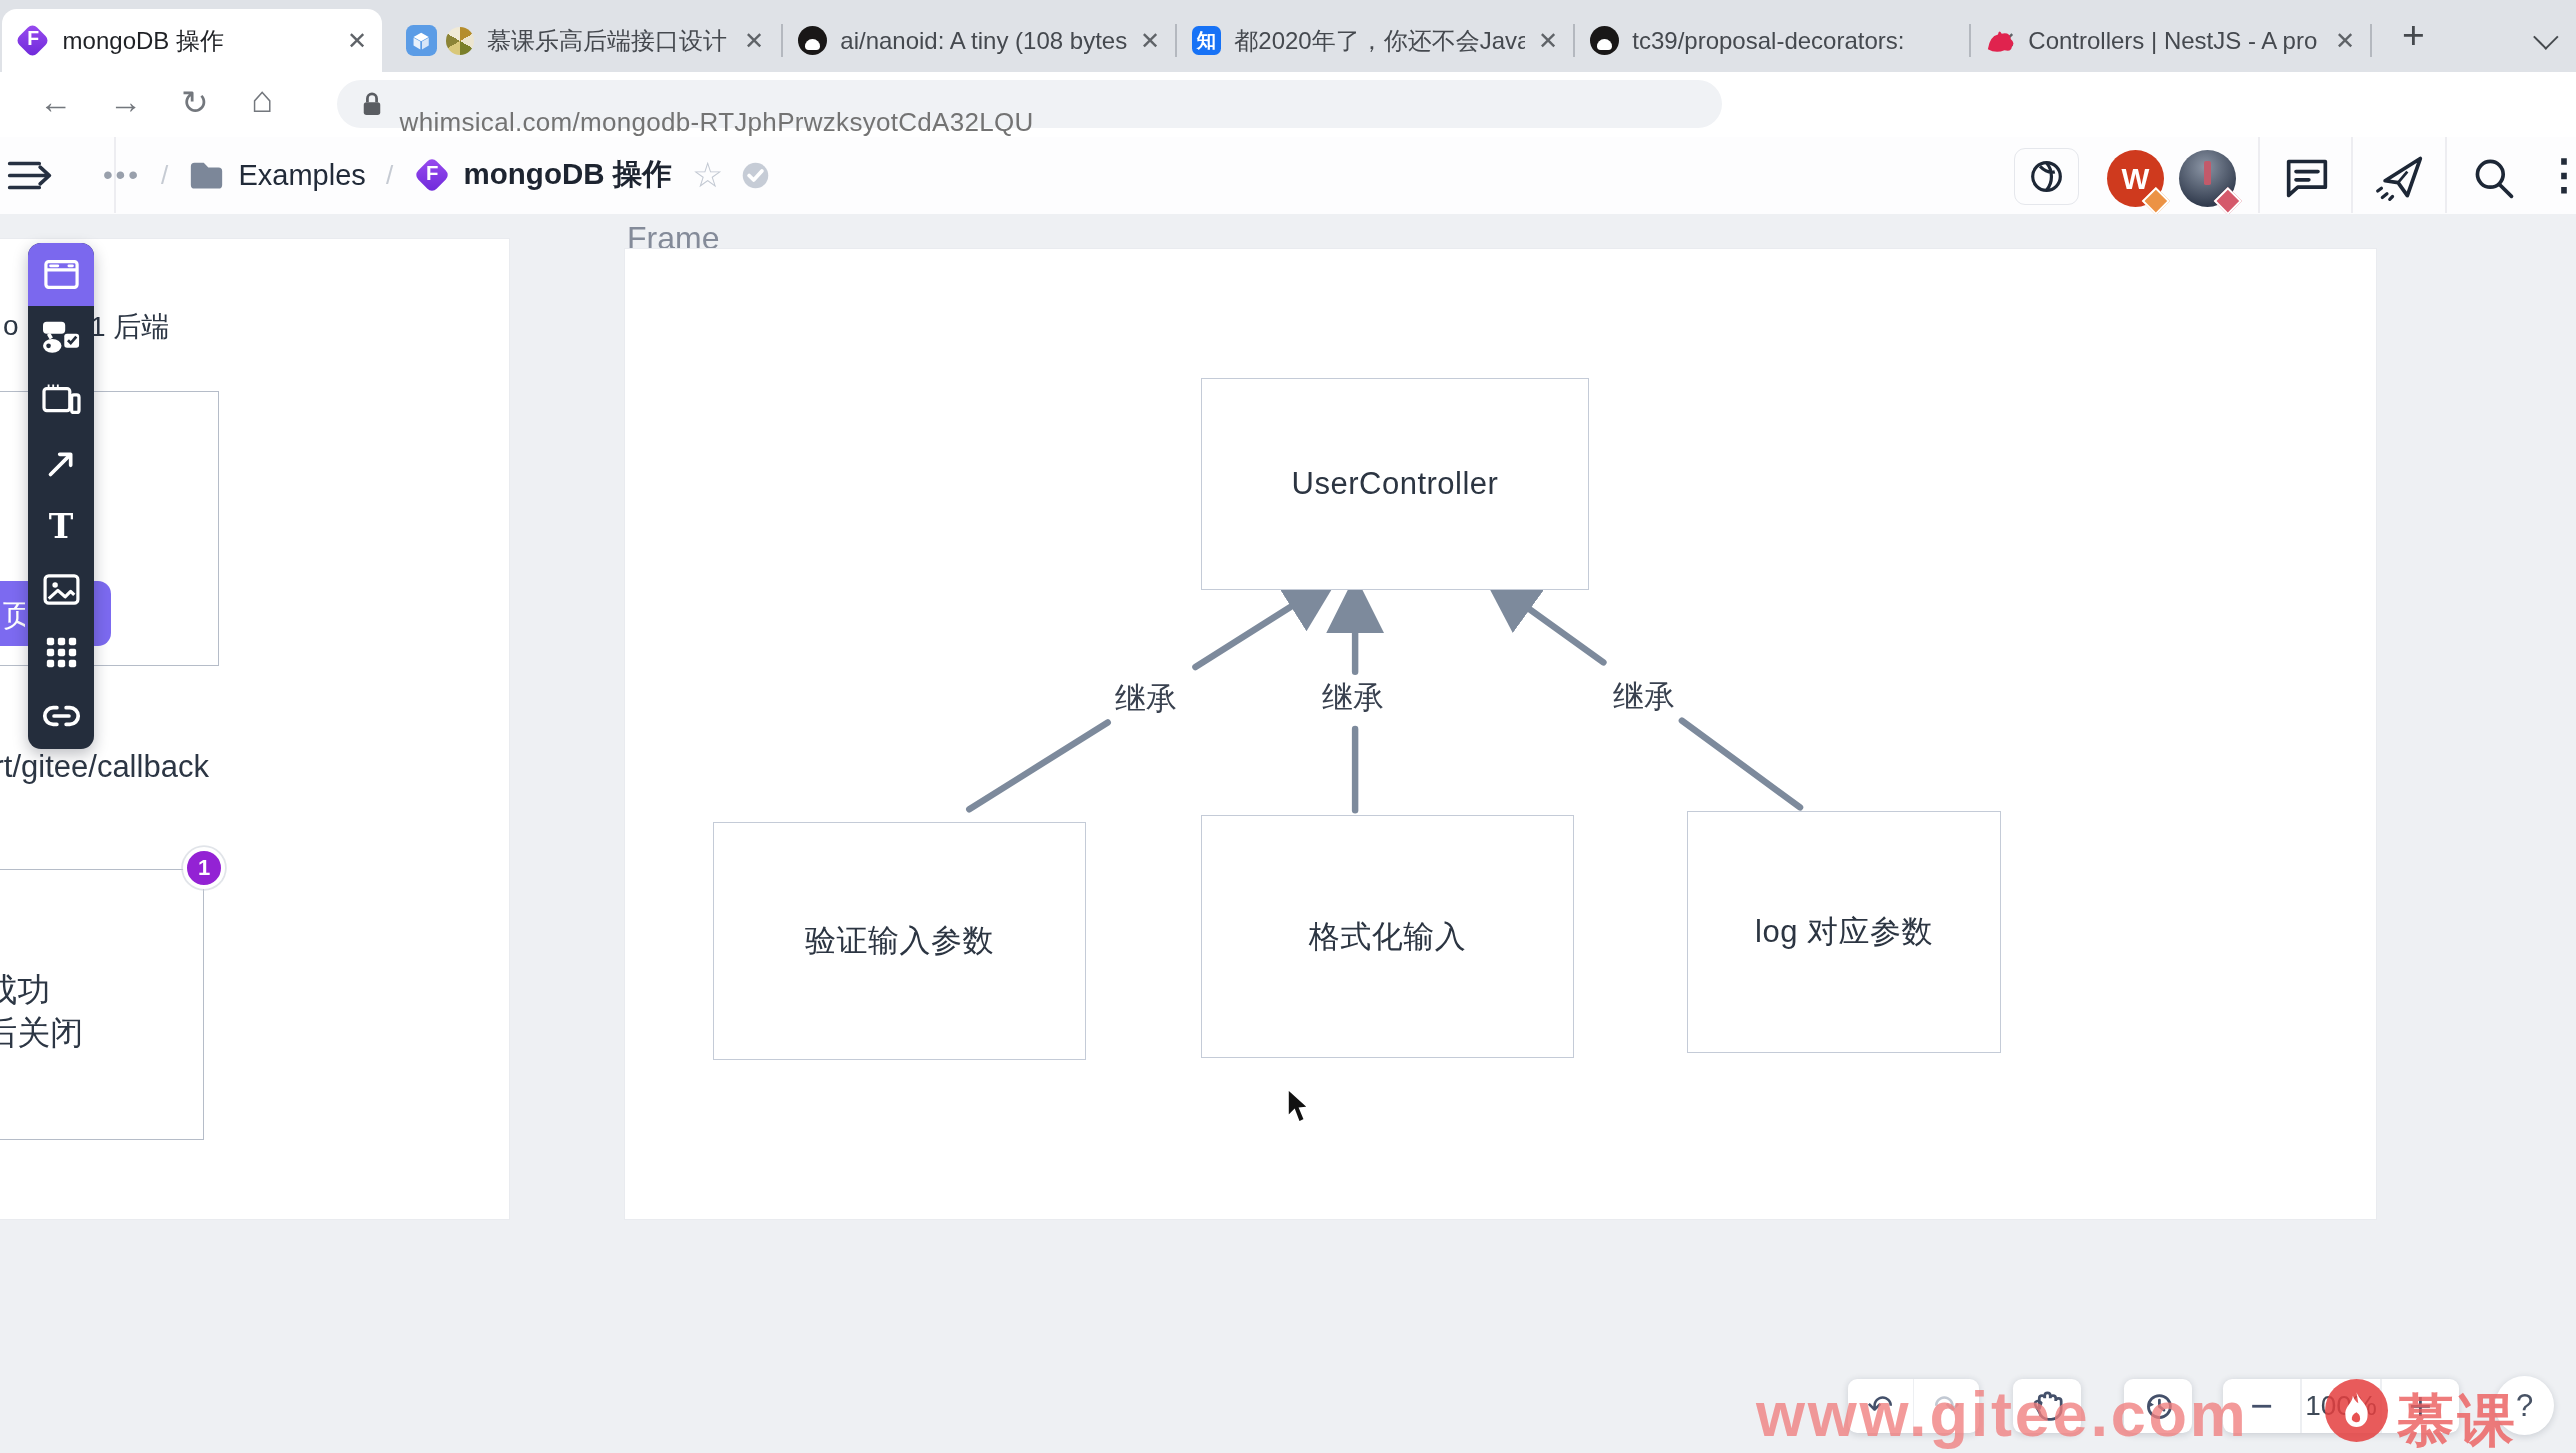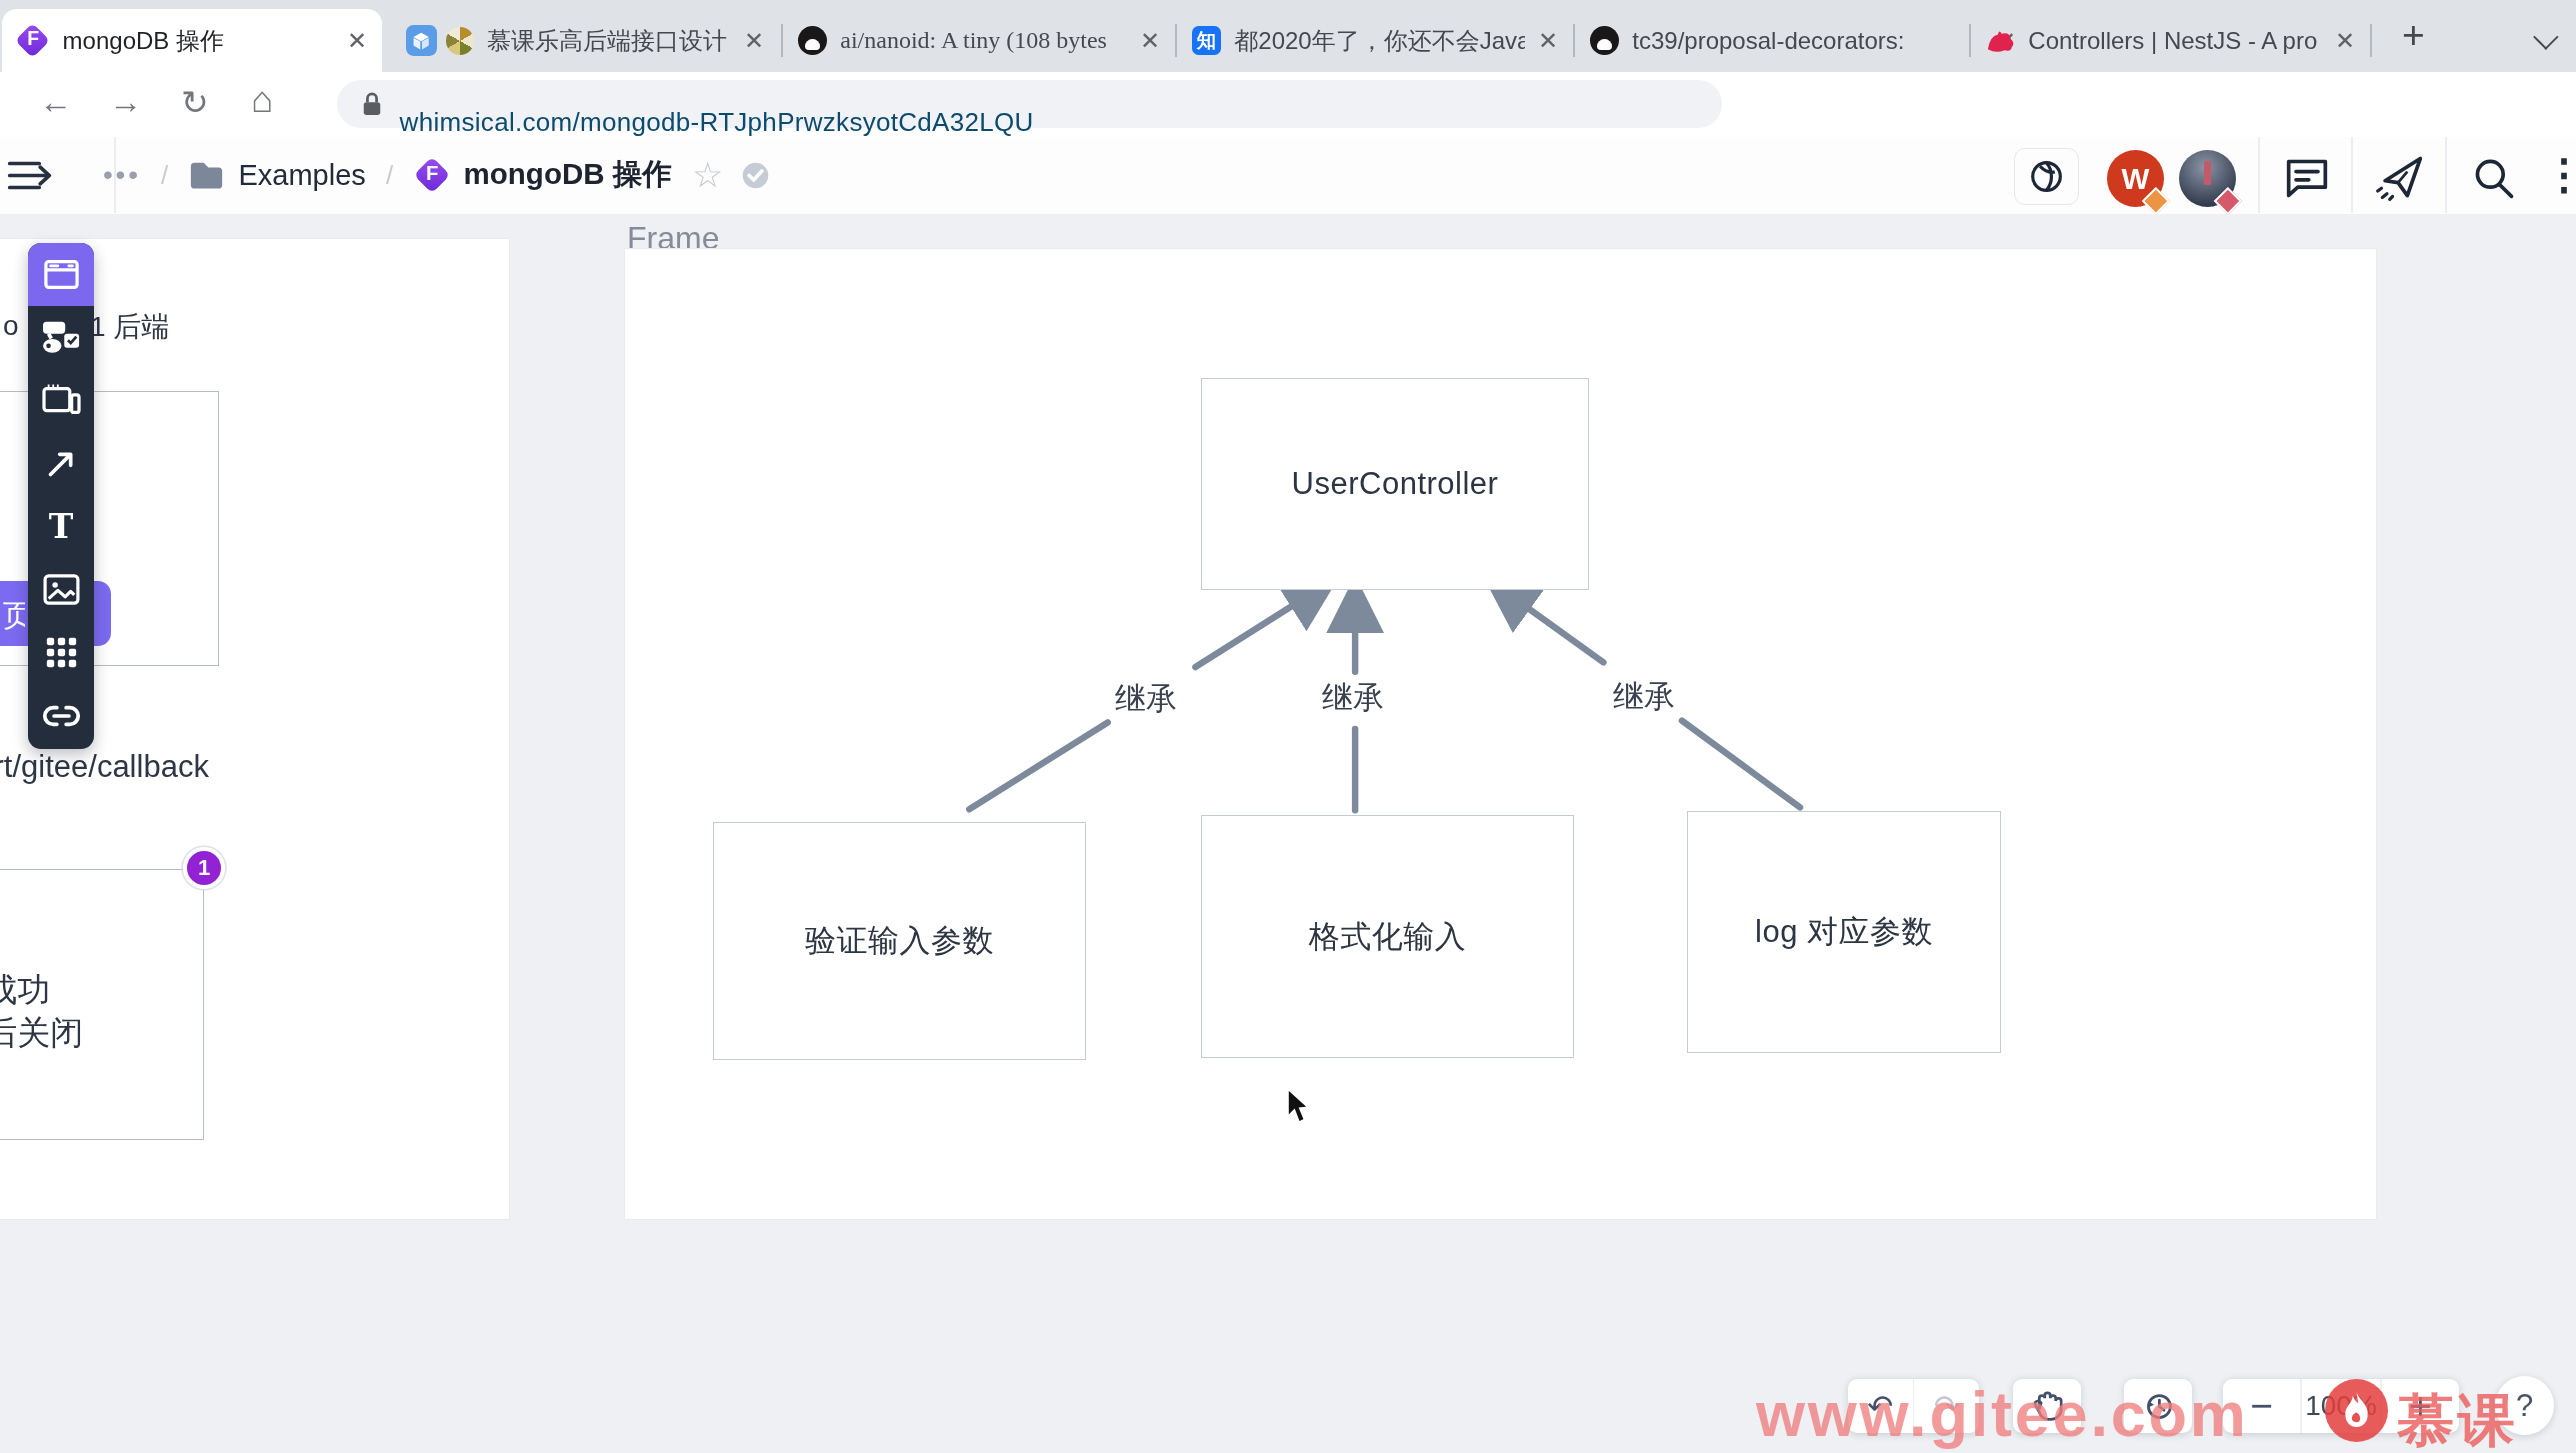--- a/index.html
+++ b/index.html
@@ -23,21 +23,21 @@
   .fav-gh{width:29.5px;height:29.5px;border-radius:50%;background:#191717;position:relative;}
   .fav-gh::after{content:"";position:absolute;left:7.4px;top:13px;width:14.8px;height:11px;border-radius:7.4px 7.4px 3.7px 3.7px;background:#fff;}
   .fav-zh{width:29.5px;height:29.5px;border-radius:6.5px;background:#1772f6;color:#fff;font-size:19.4px;font-weight:bold;display:inline-flex;align-items:center;justify-content:center;}
   .newtab{position:absolute;left:2393px;top:14.8px;width:41px;height:41px;font-size:39px;color:#45494e;display:flex;align-items:center;justify-content:center;font-weight:300;}
   .tab-chev{position:absolute;left:2537px;top:28px;width:15.7px;height:15.7px;border-right:2.8px solid #45494e;border-bottom:2.8px solid #45494e;transform:rotate(45deg);}
 
   
   .addrbar{position:absolute;left:0;top:72px;width:2576px;height:65px;background:#ffffff;}
   .nav-ico{position:absolute;font-size:33px;color:#73777d;top:11px;}
   .url-pill{position:absolute;left:337px;top:8.3px;width:1385px;height:48px;background:#f0f2f5;border-radius:25px;display:flex;align-items:center;padding-left:24px;box-sizing:border-box;}
-  .url-text{font-size:26px;color:#0c4a6e;margin-left:16.6px;letter-spacing:0.3px;margin-top:36px;}
+  .url-text{font-size:26px;color:#737373;margin-left:16.6px;letter-spacing:0.3px;margin-top:36px;}
   .ext{position:absolute;top:88px;width:35px;height:35px;display:flex;align-items:center;justify-content:center;}
   .octagon{width:33px;height:33px;background:#dd3327;clip-path:polygon(30% 0,70% 0,100% 30%,100% 70%,70% 100%,30% 100%,0 70%,0 30%);display:flex;align-items:center;justify-content:center;}
   .update-pill{position:absolute;left:2456px;top:80px;width:116px;height:50px;border:1.8px solid #d7ab79;border-radius:26px;background:#fcf2e4;box-sizing:border-box;display:flex;align-items:center;}
   .update-pill .lbl{font-size:25px;color:#5c6166;margin-left:14.8px;}
   .update-pill .dots{margin-left:13px;font-size:28px;color:#e8a23c;font-weight:bold;}
 
   
   .appheader{position:absolute;left:0;top:137px;width:2576px;height:78px;background:#fdfdfe;border-bottom:1.8px solid #e8e9ed;box-sizing:border-box;}
   .crumb{position:absolute;top:0;height:76px;display:flex;align-items:center;}
   .vdiv{position:absolute;top:0;width:1.8px;height:76px;background:#ededf1;}
@@ -97,21 +97,21 @@
         <svg width="20.3" height="20.3" viewBox="0 0 24 24">
             <polygon points="12,2 21,7 12,12 3,7" fill="#ffffff"></polygon>
             <polygon points="3,8 11,12.5 11,22 3,17" fill="#e9f1fb"></polygon>
             <polygon points="21,8 13,12.5 13,22 21,17" fill="#d7e6f8"></polygon>
           </svg>
       </span>
       <span class="fav fav-pin"></span>
       <span class="tab-title">慕课乐高后端接口设计</span>
       <span class="tab-close">✕</span>
     </div>
-    <div class="tab" style="left:783px;width:392px;font-family:Liberation Serif, serif;">
+    <div class="tab" style="left:783px;width:392px;">
       <span class="fav fav-gh"></span>
       <span class="tab-title">ai/nanoid: A tiny (108 bytes</span>
       <span class="tab-close">✕</span>
     </div>
     <div class="tab" style="left:1177px;width:396px;">
       <span class="fav fav-zh">知</span>
       <span class="tab-title">都2020年了，你还不会Java</span>
       <span class="tab-close">✕</span>
     </div>
     <div class="tab" style="left:1575px;width:456px;">

